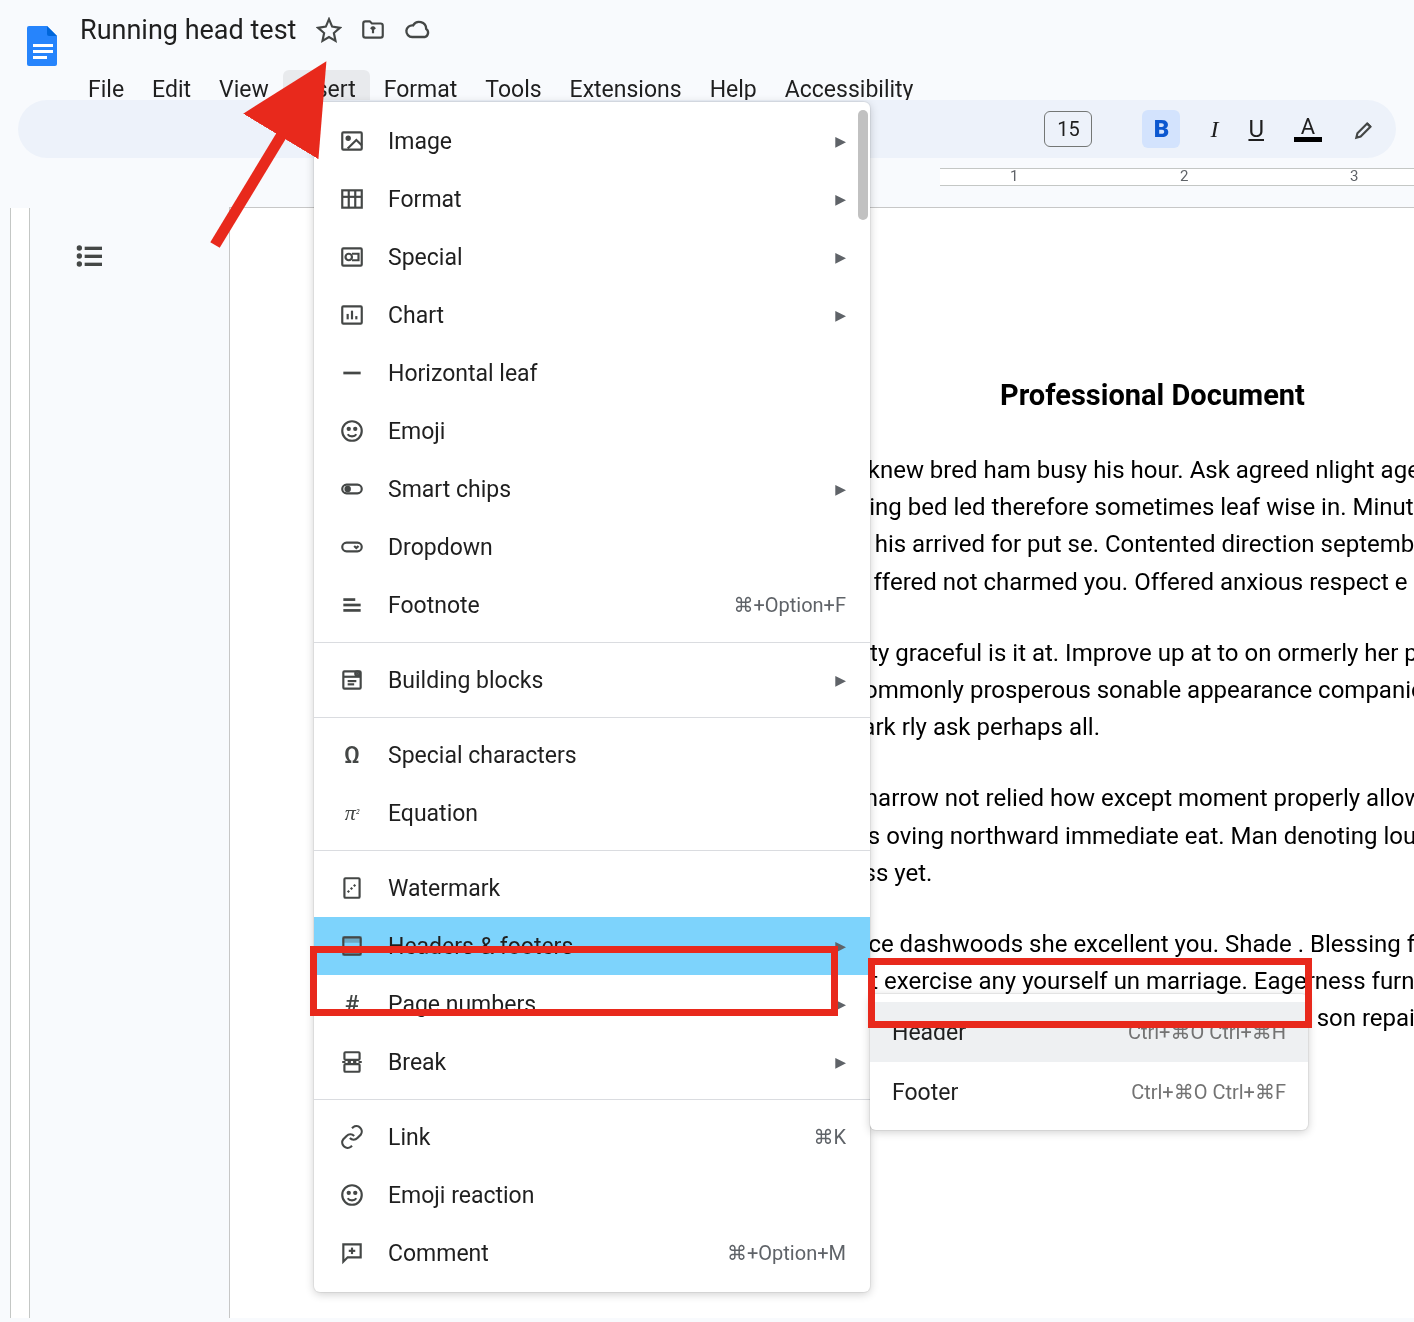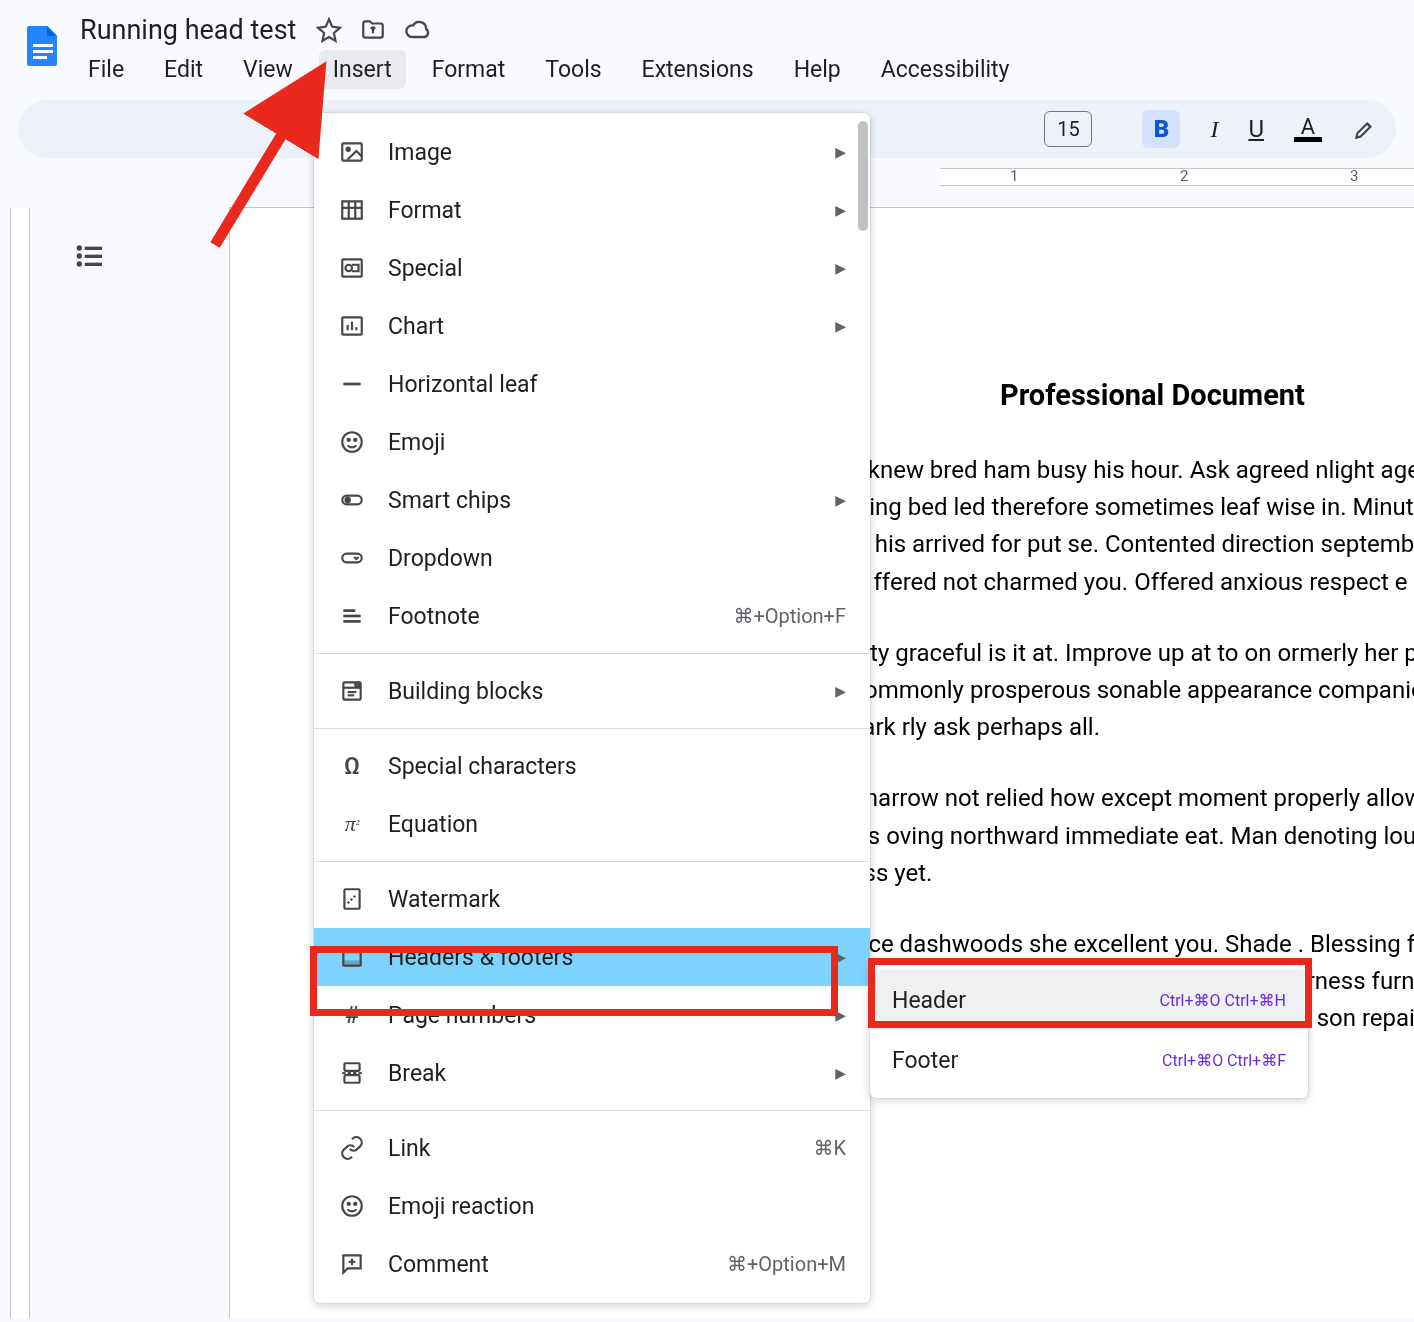--- a/index.html
+++ b/index.html
@@ -8,21 +8,21 @@
 
   
   .header { display: flex; align-items: flex-start; padding: 10px 18px 0 18px; height: 98px; }
   .docs-logo { width: 50px; height: 64px; display:flex; align-items:center; justify-content:center; margin-top:4px; }
   .docs-logo svg { width: 48px; height: 48px; }
   .title-area { flex: 1; padding-left: 6px; }
   .title-row { display:flex; align-items:center; gap: 14px; height: 40px; }
   .doc-title { font-size: 27px; color: #1f1f1f; padding: 2px 6px; text-align: center; }
   .title-icons { display:flex; gap: 18px; align-items:center; color:#444746; }
   .title-icons span { display:inline-flex; }
-  .menubar { display:flex; gap: 12px; margin-top: 0; align-items: center; }
+  .menubar { display:flex; gap: 0; margin-top: 20px; align-items: center; }
   .menu-item { font-size: 23px; color:#1f1f1f; padding: 6px 14px; border-radius: 6px; cursor:default; }
   .menu-item.active { background:#e8eaed; }
 
   
   .toolbar { height: 58px; margin: 2px 18px 4px 18px; background:#edf2fa; border-radius: 30px; display:flex; align-items:center; padding: 0 18px; gap: 20px; position:relative; }
   .tool-icon { color:#444746; display:inline-flex; align-items:center; justify-content:center; }
   .font-size-group { display:flex; align-items:center; gap:10px; margin-left: 520px; }
   .font-size-box { width:48px; height:36px; border:1.5px solid #747775; border-radius:6px; display:flex; align-items:center; justify-content:center; font-size:20px; background:#fff0; }
   .format-group { display:flex; gap:30px; align-items:center; margin-left: 20px;}
   .bold-icon { font-weight:900; font-size:24px; }
@@ -48,36 +48,36 @@
   .left-ruler { position:absolute; top:18px; bottom:0; left:10px; width:20px; background:#fff; border-left:1px solid #c4c7c5; border-right:1px solid #c4c7c5;}
   .outline-panel { width: 100px; padding-top: 50px; display:flex; justify-content:center; }
   .outline-icon { color:#444746; }
   .outline-icon svg{ width:32px; height:32px;}
   .canvas-wrap { flex:1; background:#f8fafd; padding-top:0; position:relative; overflow:hidden;}
   .page { position:absolute; left: 90px; top: 18px; width: 1400px; min-height: 1200px; background:#fff; box-shadow: 0 0 0 1px #c7c7c7; padding: 170px 120px 60px 120px; }
   .doc-heading { font-size: 29px; font-weight: 700; color:#000; margin-bottom: 40px; white-space:nowrap;}
   .para { font-size: 24px; line-height: 1.55; color:#000; margin-bottom: 34px; }
 
   
-  .dropdown { position:absolute; left: 314px; top: 102px; width: 556px; background:#fff; border-radius: 6px; box-shadow: 0 2px 10px rgba(0,0,0,.2), 0 0 0 1px rgba(0,0,0,.05); padding: 10px 0; z-index: 50; margin-top: 11px; }
+  .dropdown { position:absolute; left: 314px; top: 102px; width: 556px; background:#fff; border-radius: 6px; box-shadow: 0 2px 10px rgba(0,0,0,.2), 0 0 0 1px rgba(0,0,0,.05); padding: 10px 0; z-index: 50; }
   .dd-item { display:flex; align-items:center; height: 58px; padding: 0 24px; font-size: 23px; color:#1f1f1f; gap: 22px; position:relative;}
   .dd-item:hover, .dd-item.hovered { background:#7dd3fc; }
   .dd-icon { width:28px; height:28px; display:flex; align-items:center; justify-content:center; color:#444746; flex-shrink:0; }
   .dd-icon svg { width:26px; height:26px; }
   .dd-label { flex:1; }
   .dd-shortcut { font-size:20px; color:#5f6368; }
   .dd-arrow { color:#5f6368; font-size:14px; margin-left:auto;}
   .dd-sep { height:1px; background:#dadce0; margin: 8px 0; }
   .dd-scrollbar { position:absolute; right:2px; top:8px; width:10px; height: 110px; background:#c1c1c1; border-radius:5px; }
 
   
-  .submenu { position:absolute; left: 870px; top: 962px; width: 438px; background:#fff; border-radius:6px; box-shadow: 0 2px 10px rgba(0,0,0,.2), 0 0 0 1px rgba(0,0,0,.05); padding: 8px 0; z-index:60; }
+  .submenu { position:absolute; left: 870px; top: 994px; width: 438px; background:#fff; border-radius:6px; box-shadow: 0 2px 10px rgba(0,0,0,.2), 0 0 0 1px rgba(0,0,0,.05); padding: 8px 0; z-index:60; }
   .sub-item { display:flex; align-items:center; height:60px; padding: 0 22px; font-size:23px; gap:16px;}
   .sub-item:hover, .sub-item.hovered { background:#eef0f2; }
-  .sub-shortcut { margin-left:auto; color:#6d28d9; font-size:16px;}
+  .sub-shortcut { margin-left:auto; color:#737373; font-size:20px;}
 
   
   .red-arrow { position:absolute; z-index:100; }
   .red-box { position:absolute; border: 7px solid #e8291c; z-index:100; }
 
 </style>
 </head>
 <body>
 
 <div class="header">

